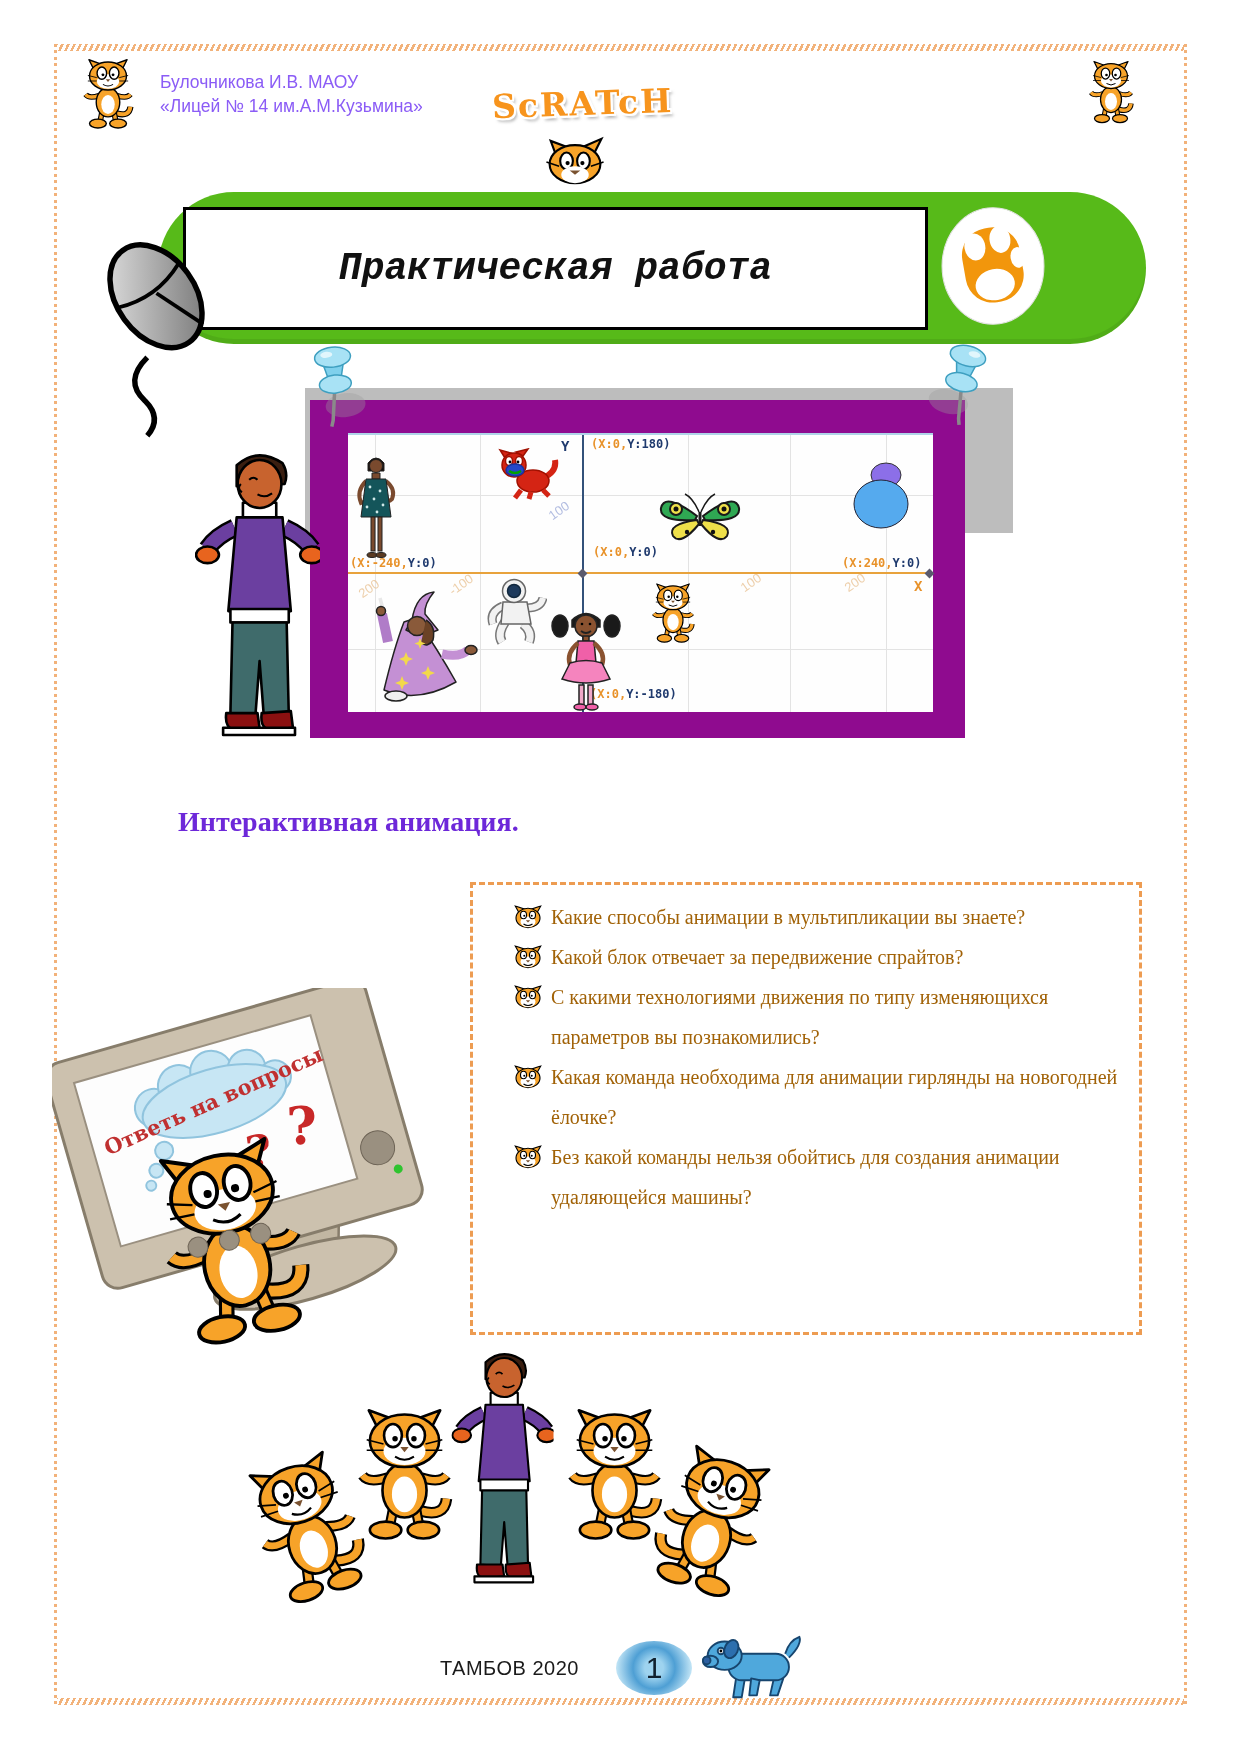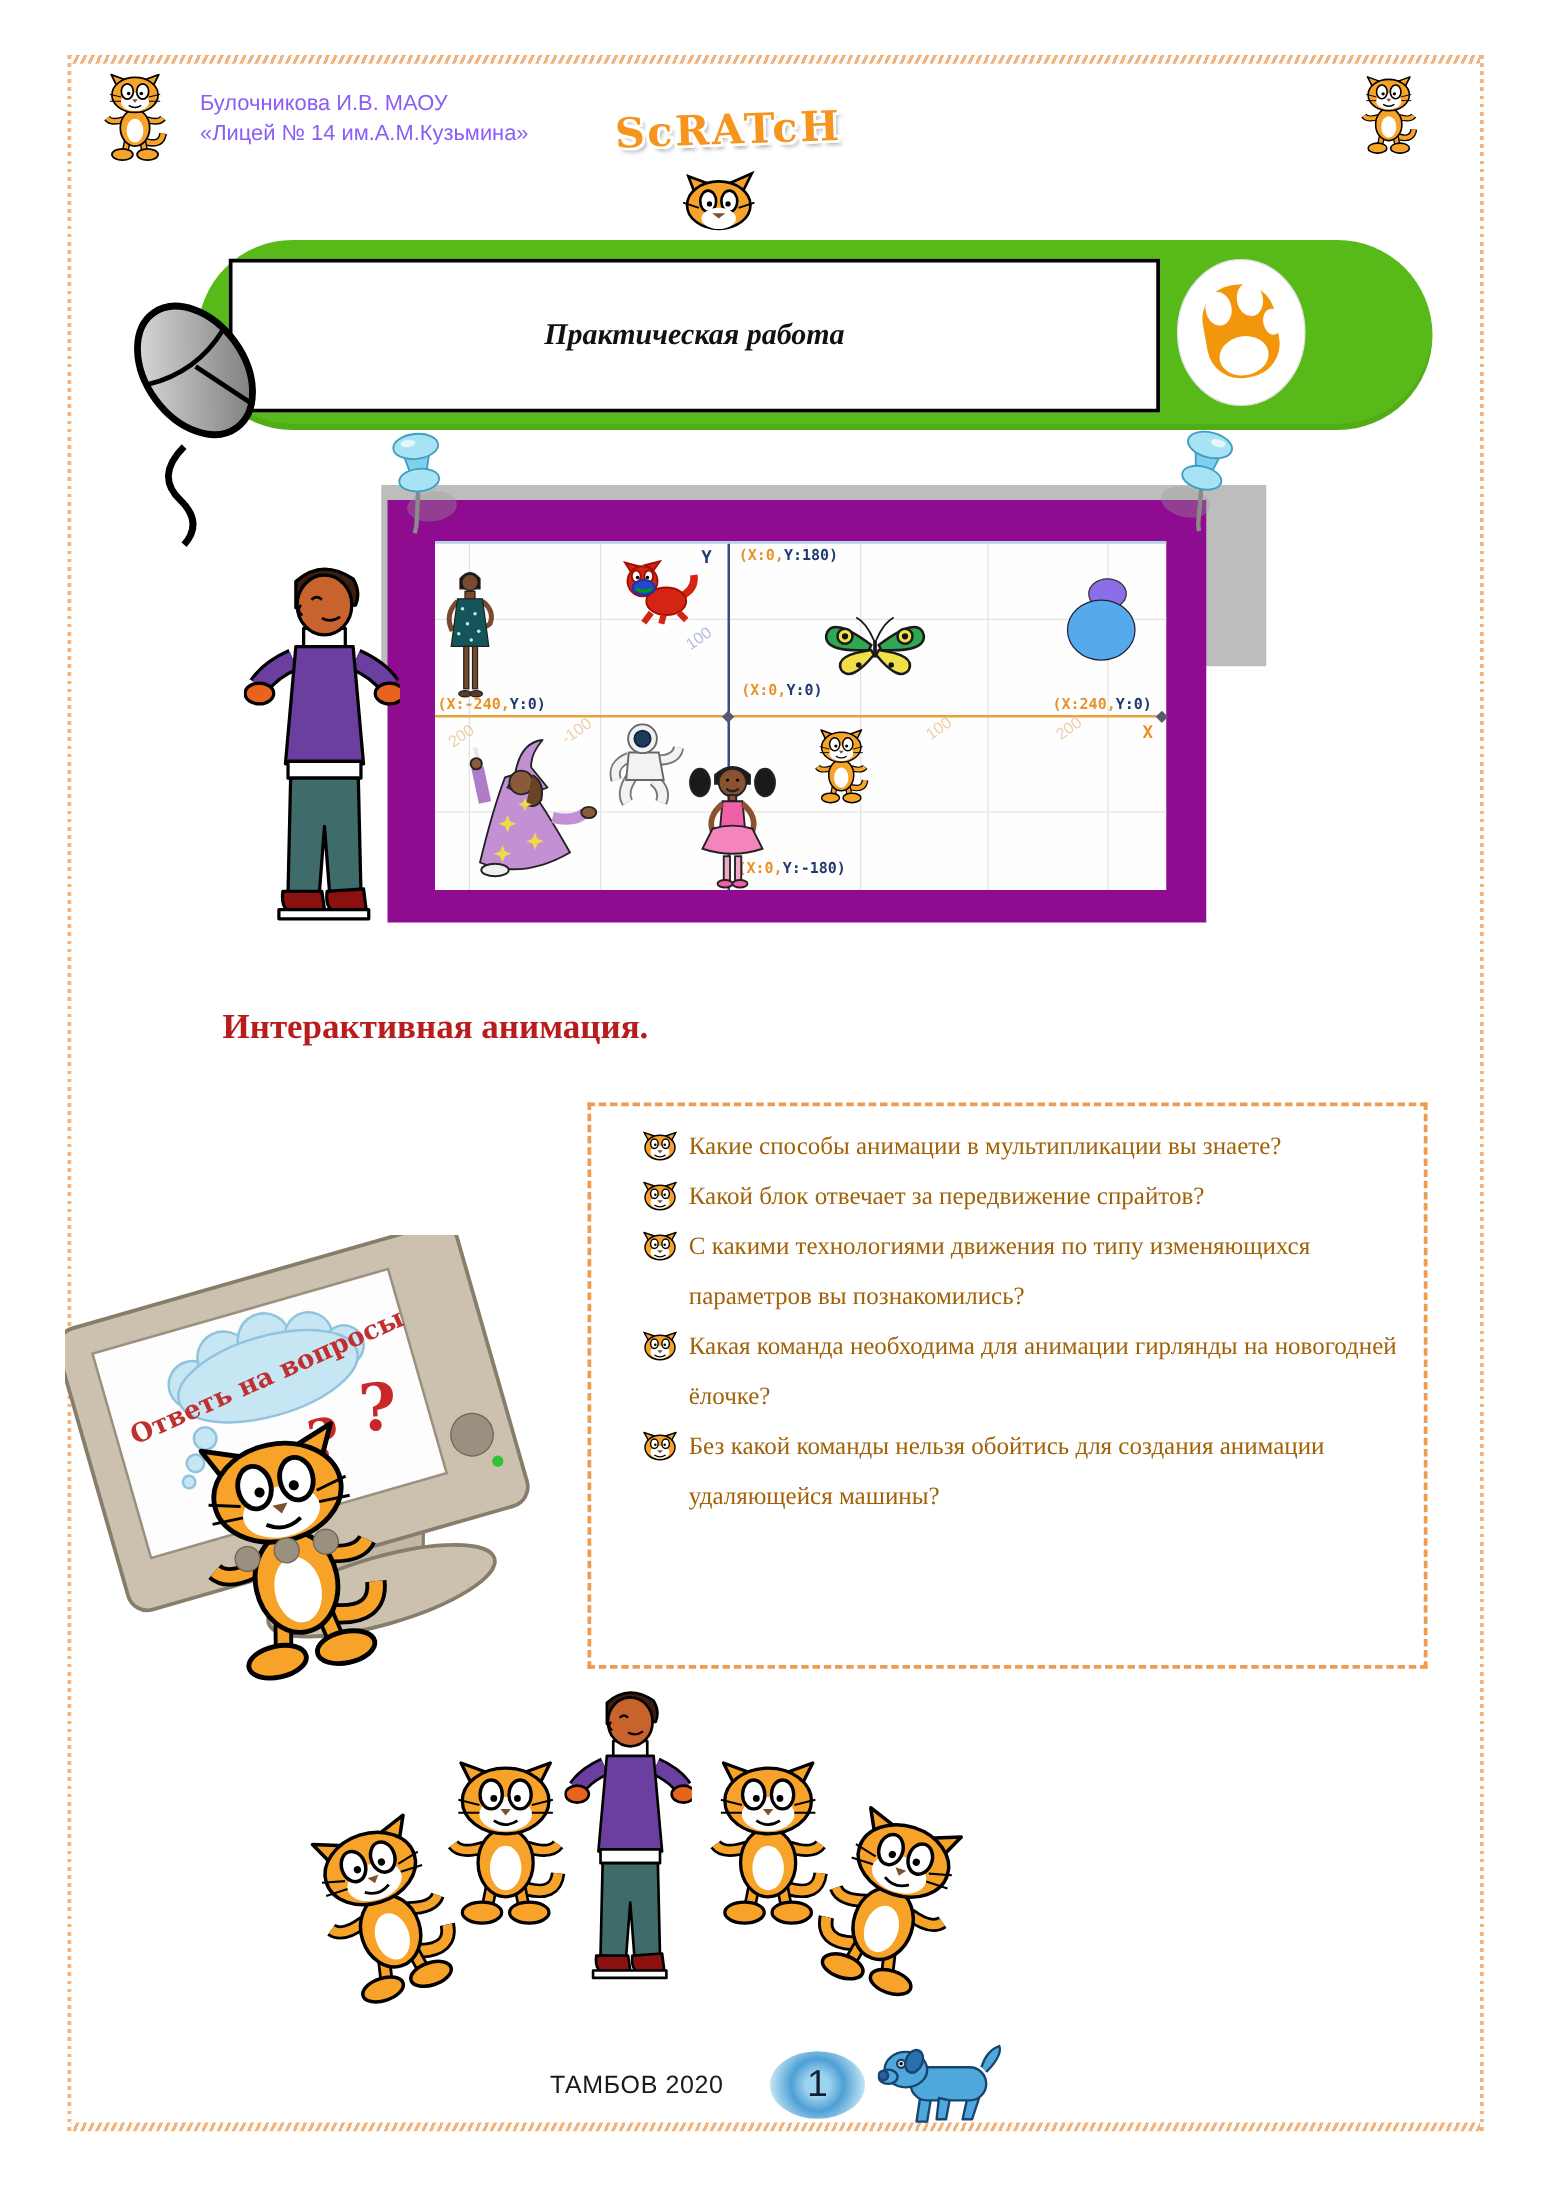--- a/index.html
+++ b/index.html
@@ -18,22 +18,22 @@
   .scratch-logo{position:absolute;left:492px;top:84px;font-family:"DejaVu Serif",serif;
     font-weight:bold;font-size:33px;letter-spacing:2px;color:#F7941D;transform:rotate(-2deg);
     text-shadow:-2px -2px 0 #fff,2px -2px 0 #fff,-2px 2px 0 #fff,2px 2px 0 #fff,
       -2px 0 0 #fff,2px 0 0 #fff,0 -2px 0 #fff,0 2px 0 #fff,3px 4px 3px rgba(120,120,120,.55);}
   .peek-cat{position:absolute;left:538px;top:128px;width:74px;height:66px;z-index:0;}
   
   .banner{position:absolute;left:158px;top:192px;width:988px;height:152px;background:#57BA19;
     border-radius:76px;z-index:1;box-shadow:inset 0 -5px 0 rgba(0,0,0,.07);}
   .title-box{position:absolute;left:25px;top:15px;width:739px;height:117px;background:#fff;
     border:3px solid #000;display:flex;flex-direction:column;justify-content:center;align-items:center;}
-  .title-box div{font-family:Liberation Serif, serif;font-style:italic;font-weight:bold;
-    font-size:24px;line-height:45px;color:#111;}
+  .title-box div{font-family:Liberation Mono, monospace;font-style:italic;font-weight:bold;
+    font-size:38px;line-height:45px;color:#111;}
   .paw{position:absolute;left:941px;top:206px;width:104px;height:120px;z-index:2;}
   .mouse{position:absolute;left:86px;top:220px;width:140px;height:218px;z-index:2;}
   .pin{position:absolute;width:72px;height:92px;z-index:6;}
   .pin-left{left:300px;top:344px;transform:rotate(-6deg);}
   .pin-right{left:924px;top:342px;transform:rotate(14deg) scaleX(-1);}
   
   .stage-shadow{position:absolute;left:305px;top:388px;width:708px;height:145px;background:#BDBDBD;}
   .purple-frame{position:absolute;left:310px;top:400px;width:655px;height:338px;background:#8F0B8F;}
   .stage{position:absolute;left:348px;top:433px;width:585px;height:277px;background:#FEFEFE;
     border-top:2px solid #AFD4E8;}
@@ -47,21 +47,21 @@
   .coord i{font-style:normal;}
   .coord .cx{color:#E8922A;}
   .coord .cy{color:#1F3A6E;}
   .axis-letter{position:absolute;font-family:"DejaVu Sans Mono",monospace;font-weight:bold;font-size:14px;}
   .grid-num{position:absolute;font-family:"Liberation Sans",sans-serif;font-size:13px;
     transform:rotate(-35deg);opacity:.75;}
   .sprite{position:absolute;}
   .stage-boy{position:absolute;left:195px;top:450px;width:125px;height:318px;z-index:5;}
   
   .sec-heading{position:absolute;left:178px;top:806px;font-family:"Liberation Serif",serif;
-    font-weight:bold;font-size:28px;color:#b91c1c;}
+    font-weight:bold;font-size:28px;color:#6d28d9;}
   
   .qbox{position:absolute;left:470px;top:882px;width:672px;height:453px;box-sizing:border-box;
     border:3px dashed #ED9C52;padding:12px 18px 0 40px;}
   .q-item{display:flex;align-items:flex-start;}
   .q-item .bullet{flex:0 0 30px;width:30px;height:26px;margin:8px 8px 0 0;}
   .q-item .q-text{font-family:"Liberation Serif",serif;font-size:20px;line-height:40px;color:#a16207;}
   
   .monitor{position:absolute;left:52px;top:988px;width:390px;height:368px;}
   
   .b-cat{position:absolute;}

